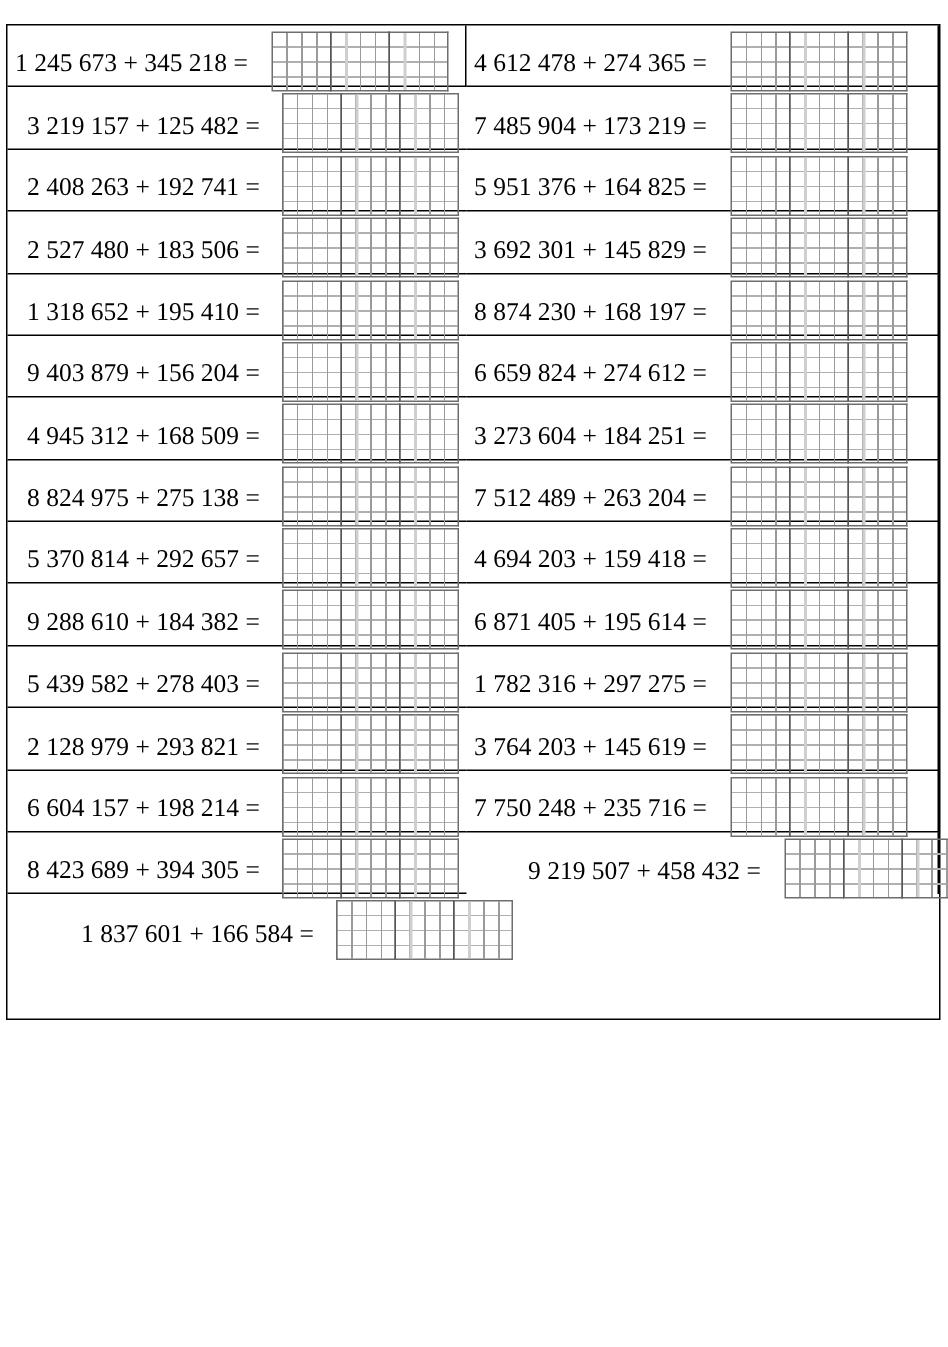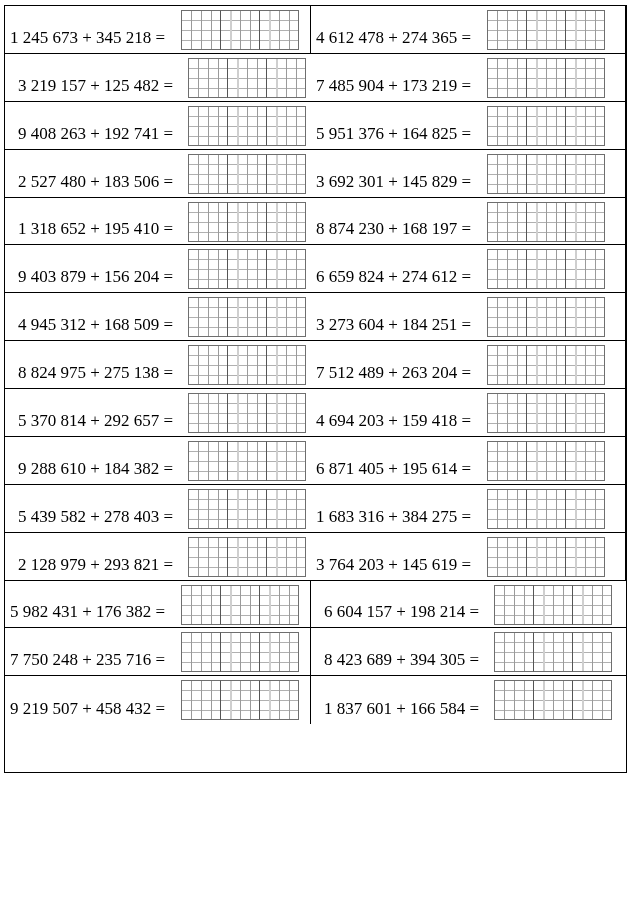--- a/index.html
+++ b/index.html
@@ -1,26 +1,26 @@
 <!DOCTYPE html>
 <html><head>
 <meta charset="utf-8">
 <style>
   html, body { margin: 0; padding: 0; background: #ffffff; }
   body { width: 632px; height: 898px; position: relative; overflow: hidden; }
   .sheet {
-    position: absolute; left: 4px; top: 5px; width: 623px; height: 768px;
+    position: absolute; left: 4px; top: 16px; width: 623px; height: 664px;
     border: 1px solid #000; box-sizing: border-box;
     display: grid; grid-template-columns: 306px 1fr; grid-template-rows: repeat(16, 1fr);
   }
   .cell {
     position: relative; border-bottom: 1px solid #000; box-sizing: border-box;
   }
   .cell.left { border-right: 1px solid #000; }
-  .cell.last { border-bottom: none; }
+  .cell.last { border-bottom: none; margin-left: 36px; }
   .expr {
     position: absolute; bottom: 5px;
     font-family: "Liberation Serif", serif; font-size: 17px; color: #000;
     white-space: nowrap; letter-spacing: 0px;
   }
   .cell.left .expr { left: 5px; }
   .cell.right .expr { left: 13px; }
   .grid {
     position: absolute; top: 4px; width: 120px; height: 40px;
     display: flex; box-sizing: border-box;
@@ -70,21 +70,21 @@
     </div>
     <div class="cell left">
       <span class="expr">7 485 904 + 173 219 =</span>
       <div class="grid">
         <div class="gbox"></div>
         <div class="gbox shade"></div>
         <div class="gbox shade"></div>
       </div>
     </div>
     <div class="cell right">
-      <span class="expr">9 408 263 + 192 741 =</span>
+      <span class="expr">2 408 263 + 192 741 =</span>
       <div class="grid">
         <div class="gbox"></div>
         <div class="gbox shade"></div>
         <div class="gbox shade"></div>
       </div>
     </div>
     <div class="cell left">
       <span class="expr">5 951 376 + 164 825 =</span>
       <div class="grid">
         <div class="gbox"></div>
@@ -206,45 +206,37 @@
     </div>
     <div class="cell right">
       <span class="expr">5 439 582 + 278 403 =</span>
       <div class="grid">
         <div class="gbox"></div>
         <div class="gbox shade"></div>
         <div class="gbox shade"></div>
       </div>
     </div>
     <div class="cell left">
-      <span class="expr">1 683 316 + 384 275 =</span>
+      <span class="expr">1 782 316 + 297 275 =</span>
       <div class="grid">
         <div class="gbox"></div>
         <div class="gbox shade"></div>
         <div class="gbox shade"></div>
       </div>
     </div>
     <div class="cell right">
       <span class="expr">2 128 979 + 293 821 =</span>
       <div class="grid">
         <div class="gbox"></div>
         <div class="gbox shade"></div>
         <div class="gbox shade"></div>
       </div>
     </div>
     <div class="cell left">
       <span class="expr">3 764 203 + 145 619 =</span>
-      <div class="grid">
-        <div class="gbox"></div>
-        <div class="gbox shade"></div>
-        <div class="gbox shade"></div>
-      </div>
-    </div>
-    <div class="cell left">
-      <span class="expr">5 982 431 + 176 382 =</span>
       <div class="grid">
         <div class="gbox"></div>
         <div class="gbox shade"></div>
         <div class="gbox shade"></div>
       </div>
     </div>
     <div class="cell right">
       <span class="expr">6 604 157 + 198 214 =</span>
       <div class="grid">
         <div class="gbox"></div>

